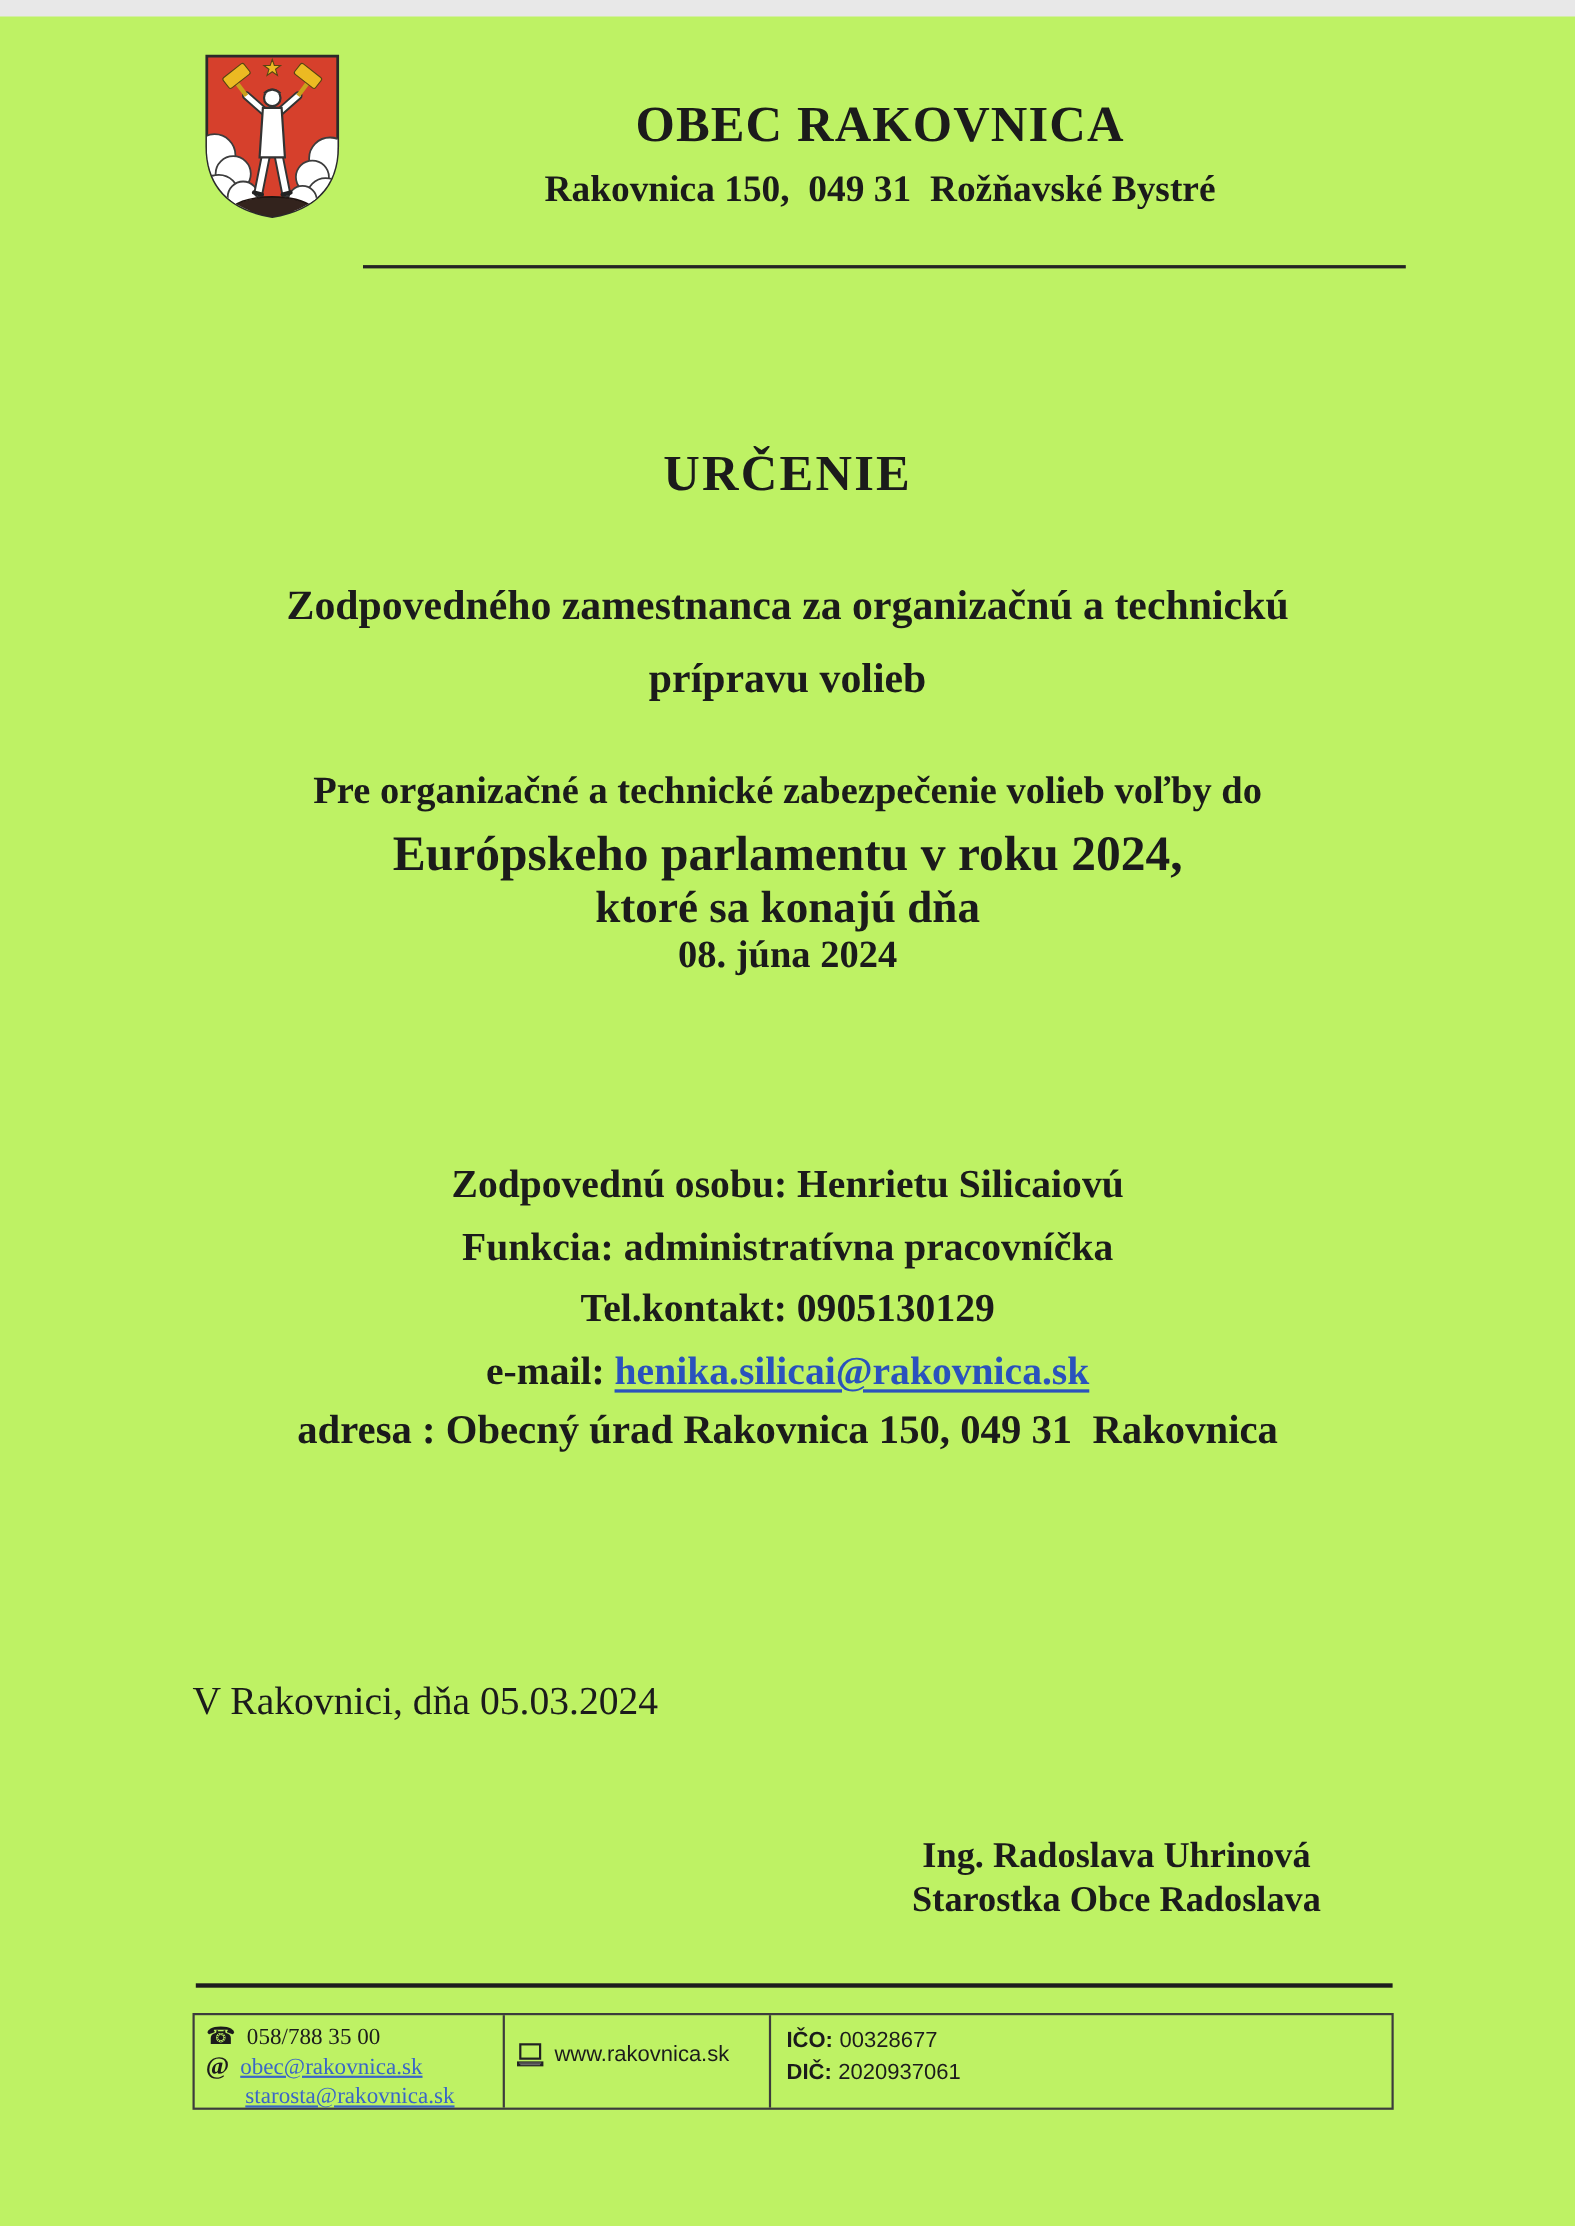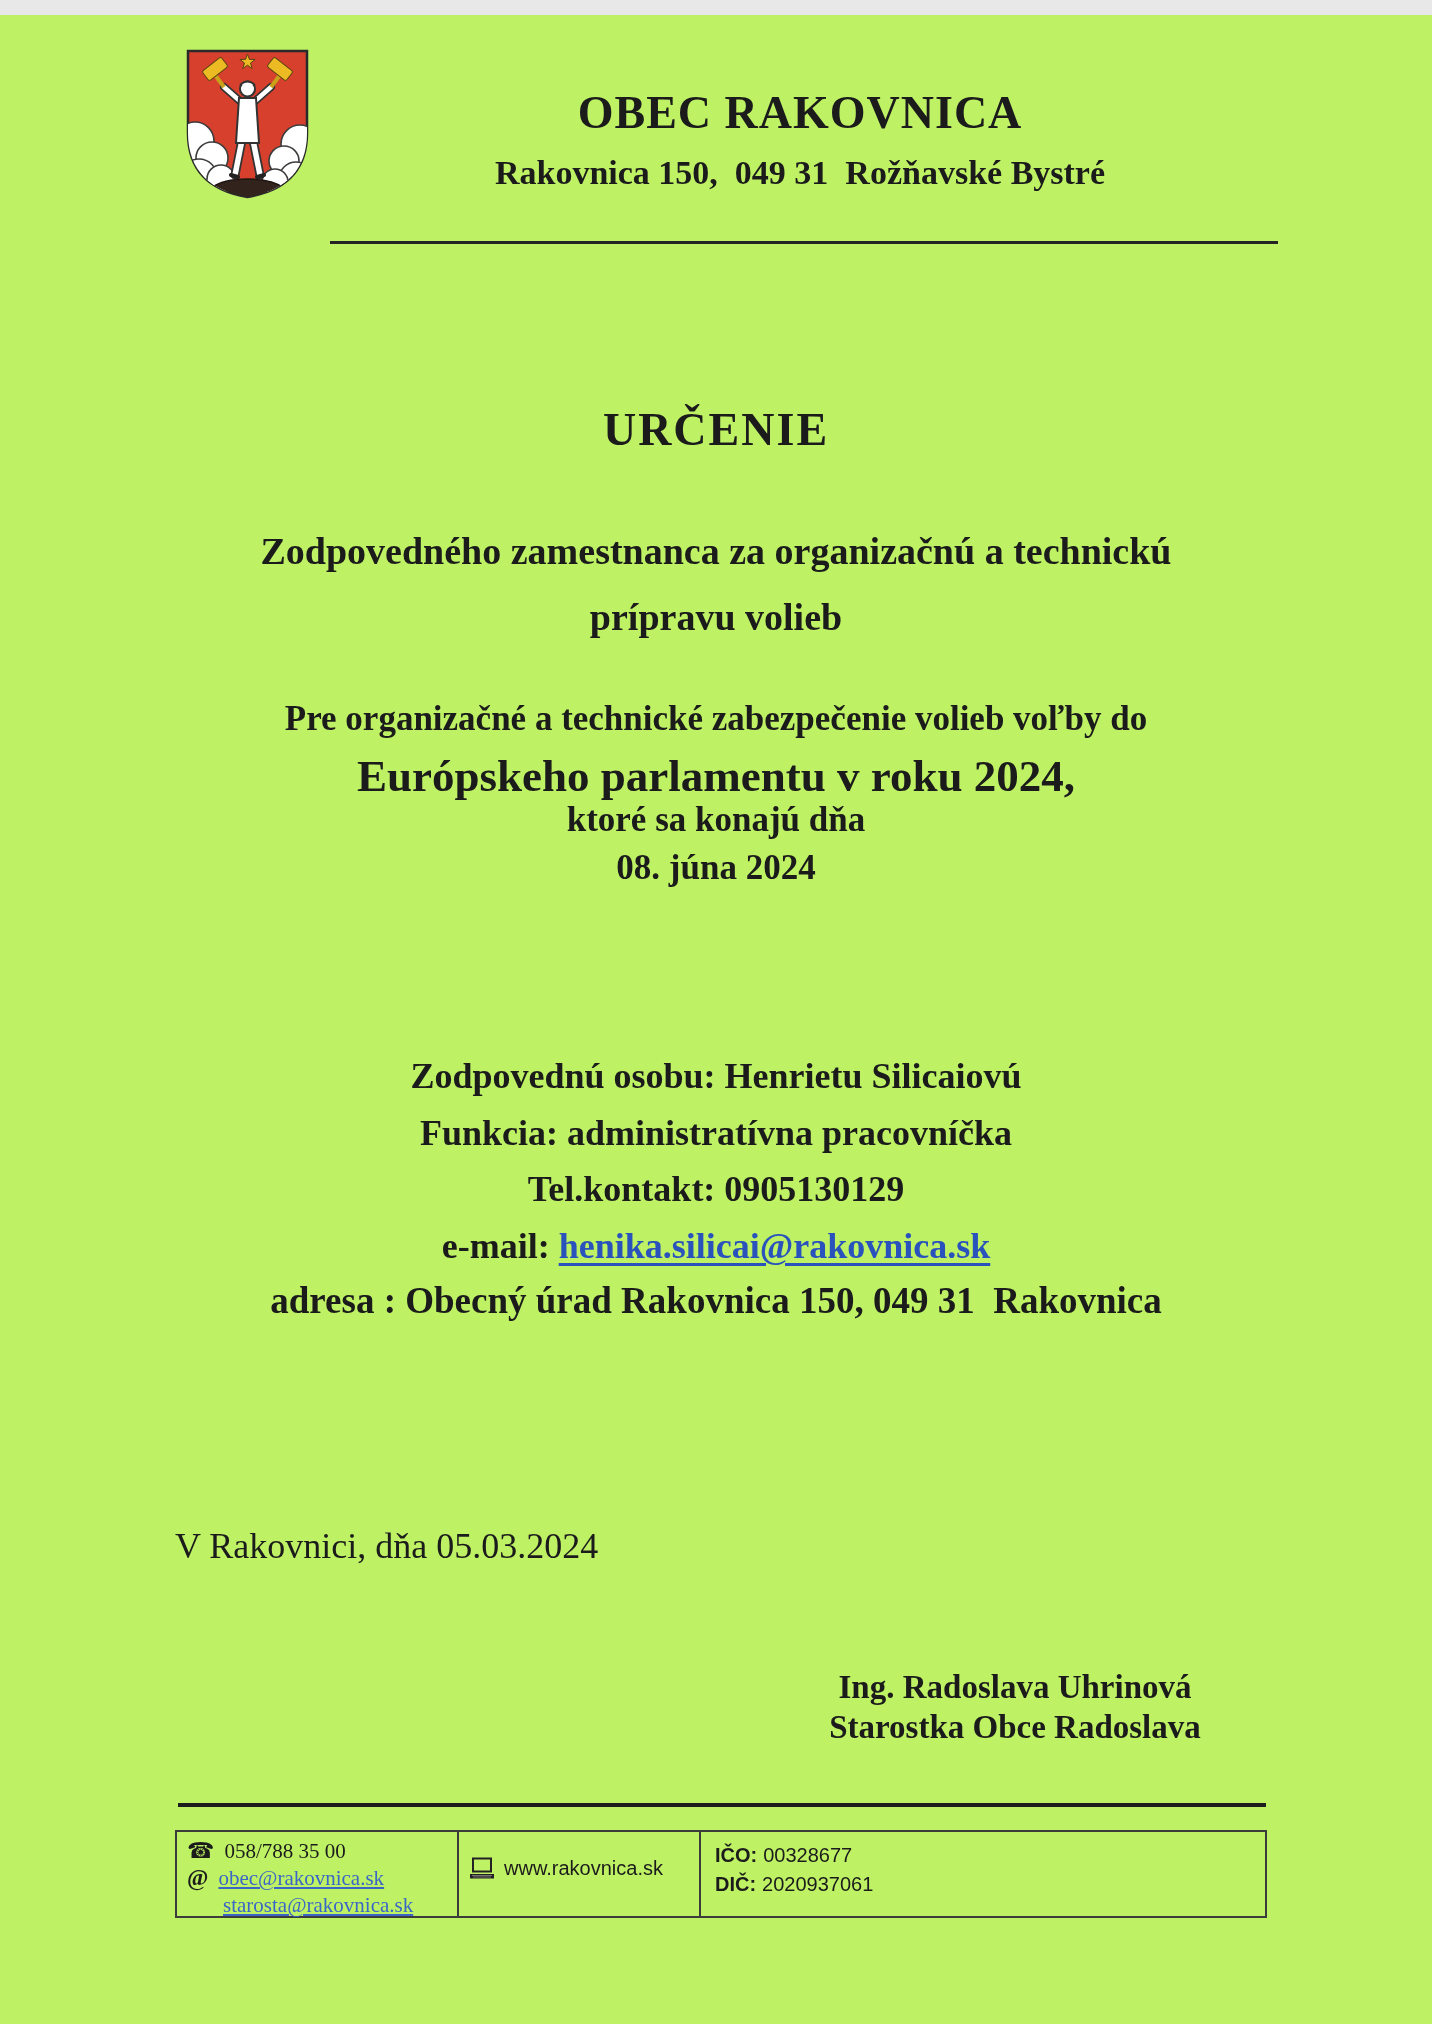--- a/index.html
+++ b/index.html
@@ -26,21 +26,21 @@
   .header-text{position:absolute;left:350px;top:70px;width:900px;text-align:center;font-weight:bold;}
   .org-name{font-size:46px;line-height:56px;letter-spacing:1px;}
   .org-address{font-size:34px;line-height:44px;margin-top:10px;white-space:pre-wrap;}
   .header-rule{position:absolute;left:330px;top:226px;width:948px;height:3px;background:#242424;}
   
   .t-title{top:388px;font-size:46px;letter-spacing:2px;}
   .t-subj1{top:514px;font-size:38px;}
   .t-subj2{top:580px;font-size:38px;}
   .t-b1{top:684px;font-size:35px;}
   .t-b2{top:735px;font-size:45px;}
-  .t-b3{top:785px;font-size:35px;}
+  .t-b3{top:785px;font-size:41px;}
   .t-b4{top:833px;font-size:35px;}
   .t-det{top:936px;font-size:37px;}
   .t-p1{top:1040px;font-size:36px;}
   .t-p2{top:1097px;font-size:36px;}
   .t-p3{top:1153px;font-size:36px;}
   .t-p4{top:1210px;font-size:36px;}
   .t-p5{top:1264px;font-size:37px;}
   .link{color:var(--link-blue);text-decoration:underline;text-decoration-thickness:3px;text-underline-offset:5px;cursor:pointer;}
   .date-line{position:absolute;left:175px;top:1510px;font-size:36px;font-weight:normal;white-space:pre-wrap;}
   .signature{position:absolute;left:760px;top:1652px;width:510px;text-align:center;font-weight:bold;font-size:33px;line-height:40px;}

